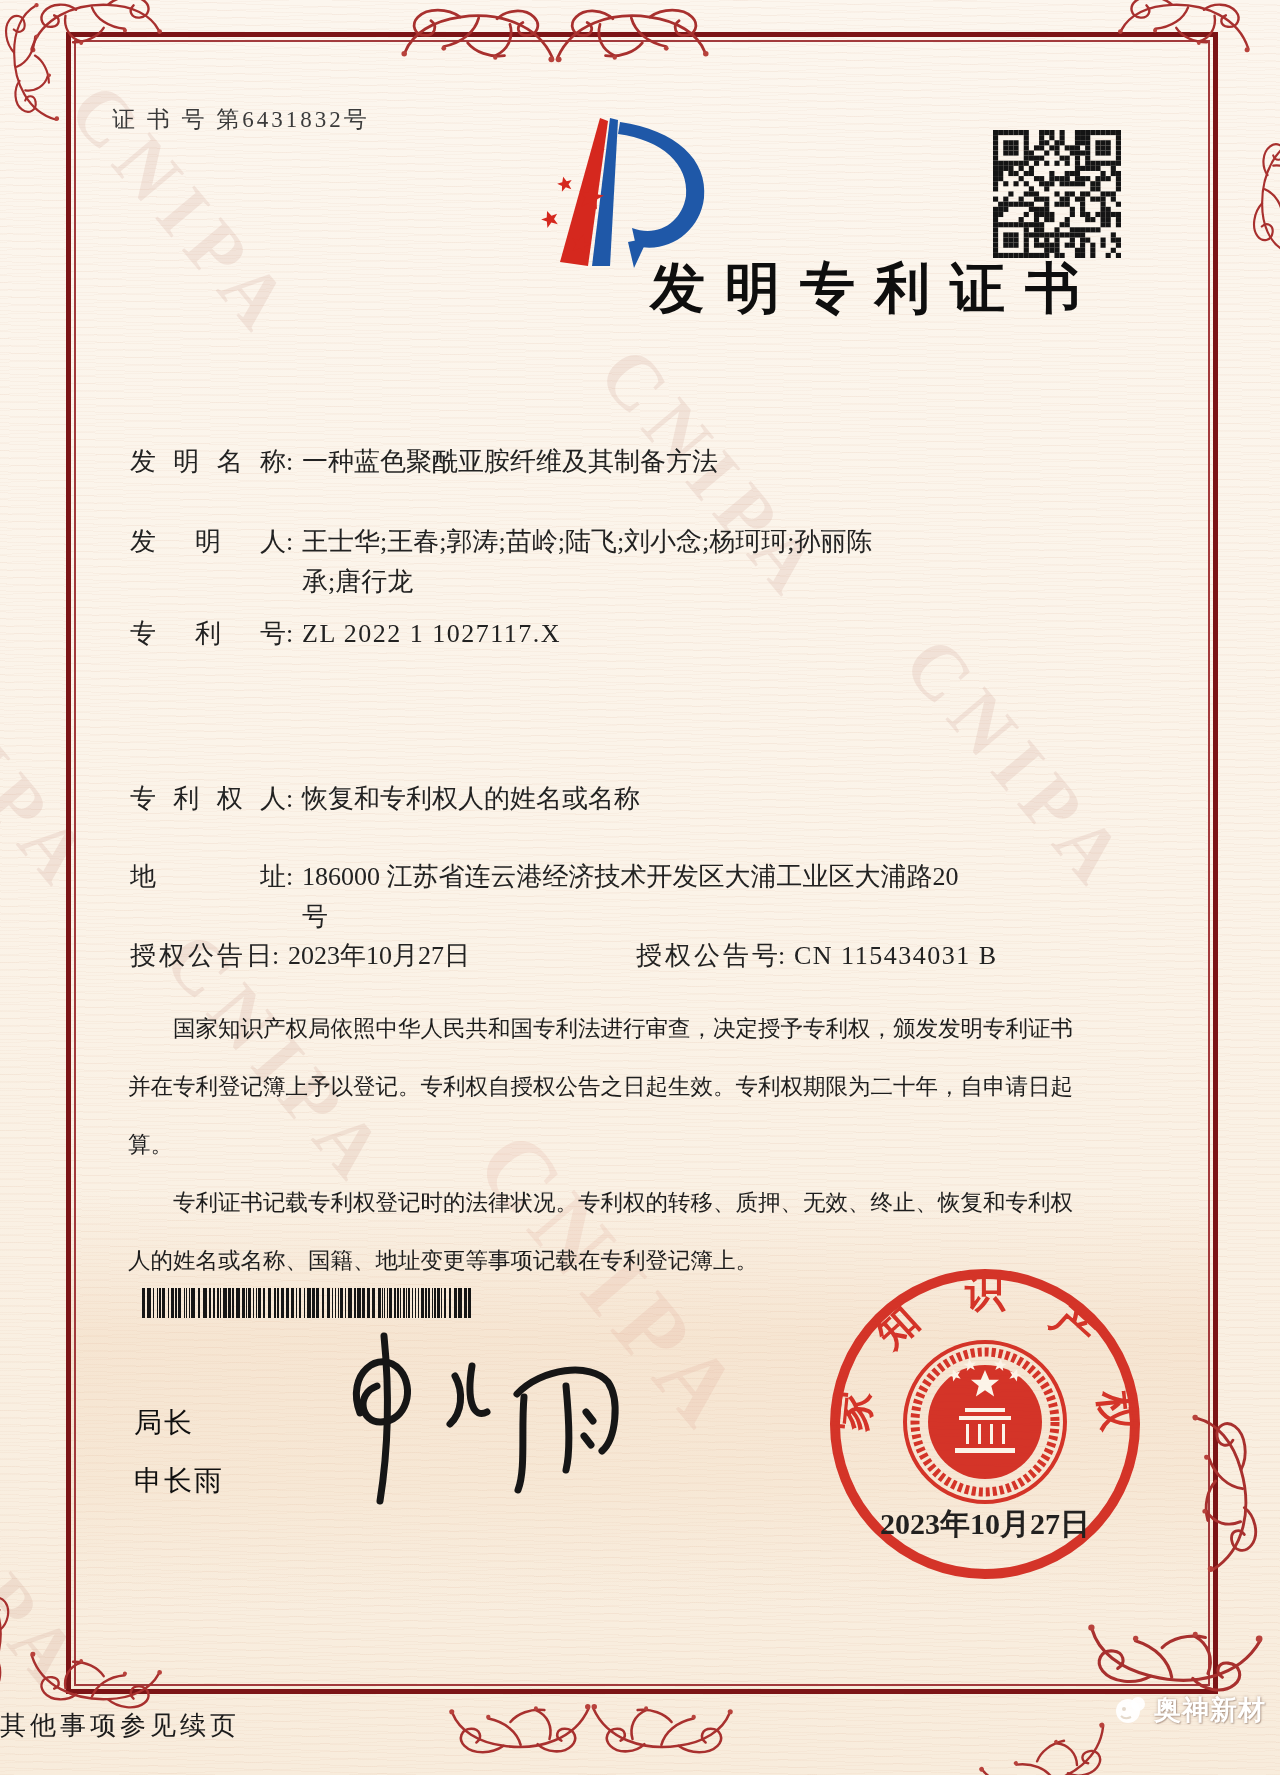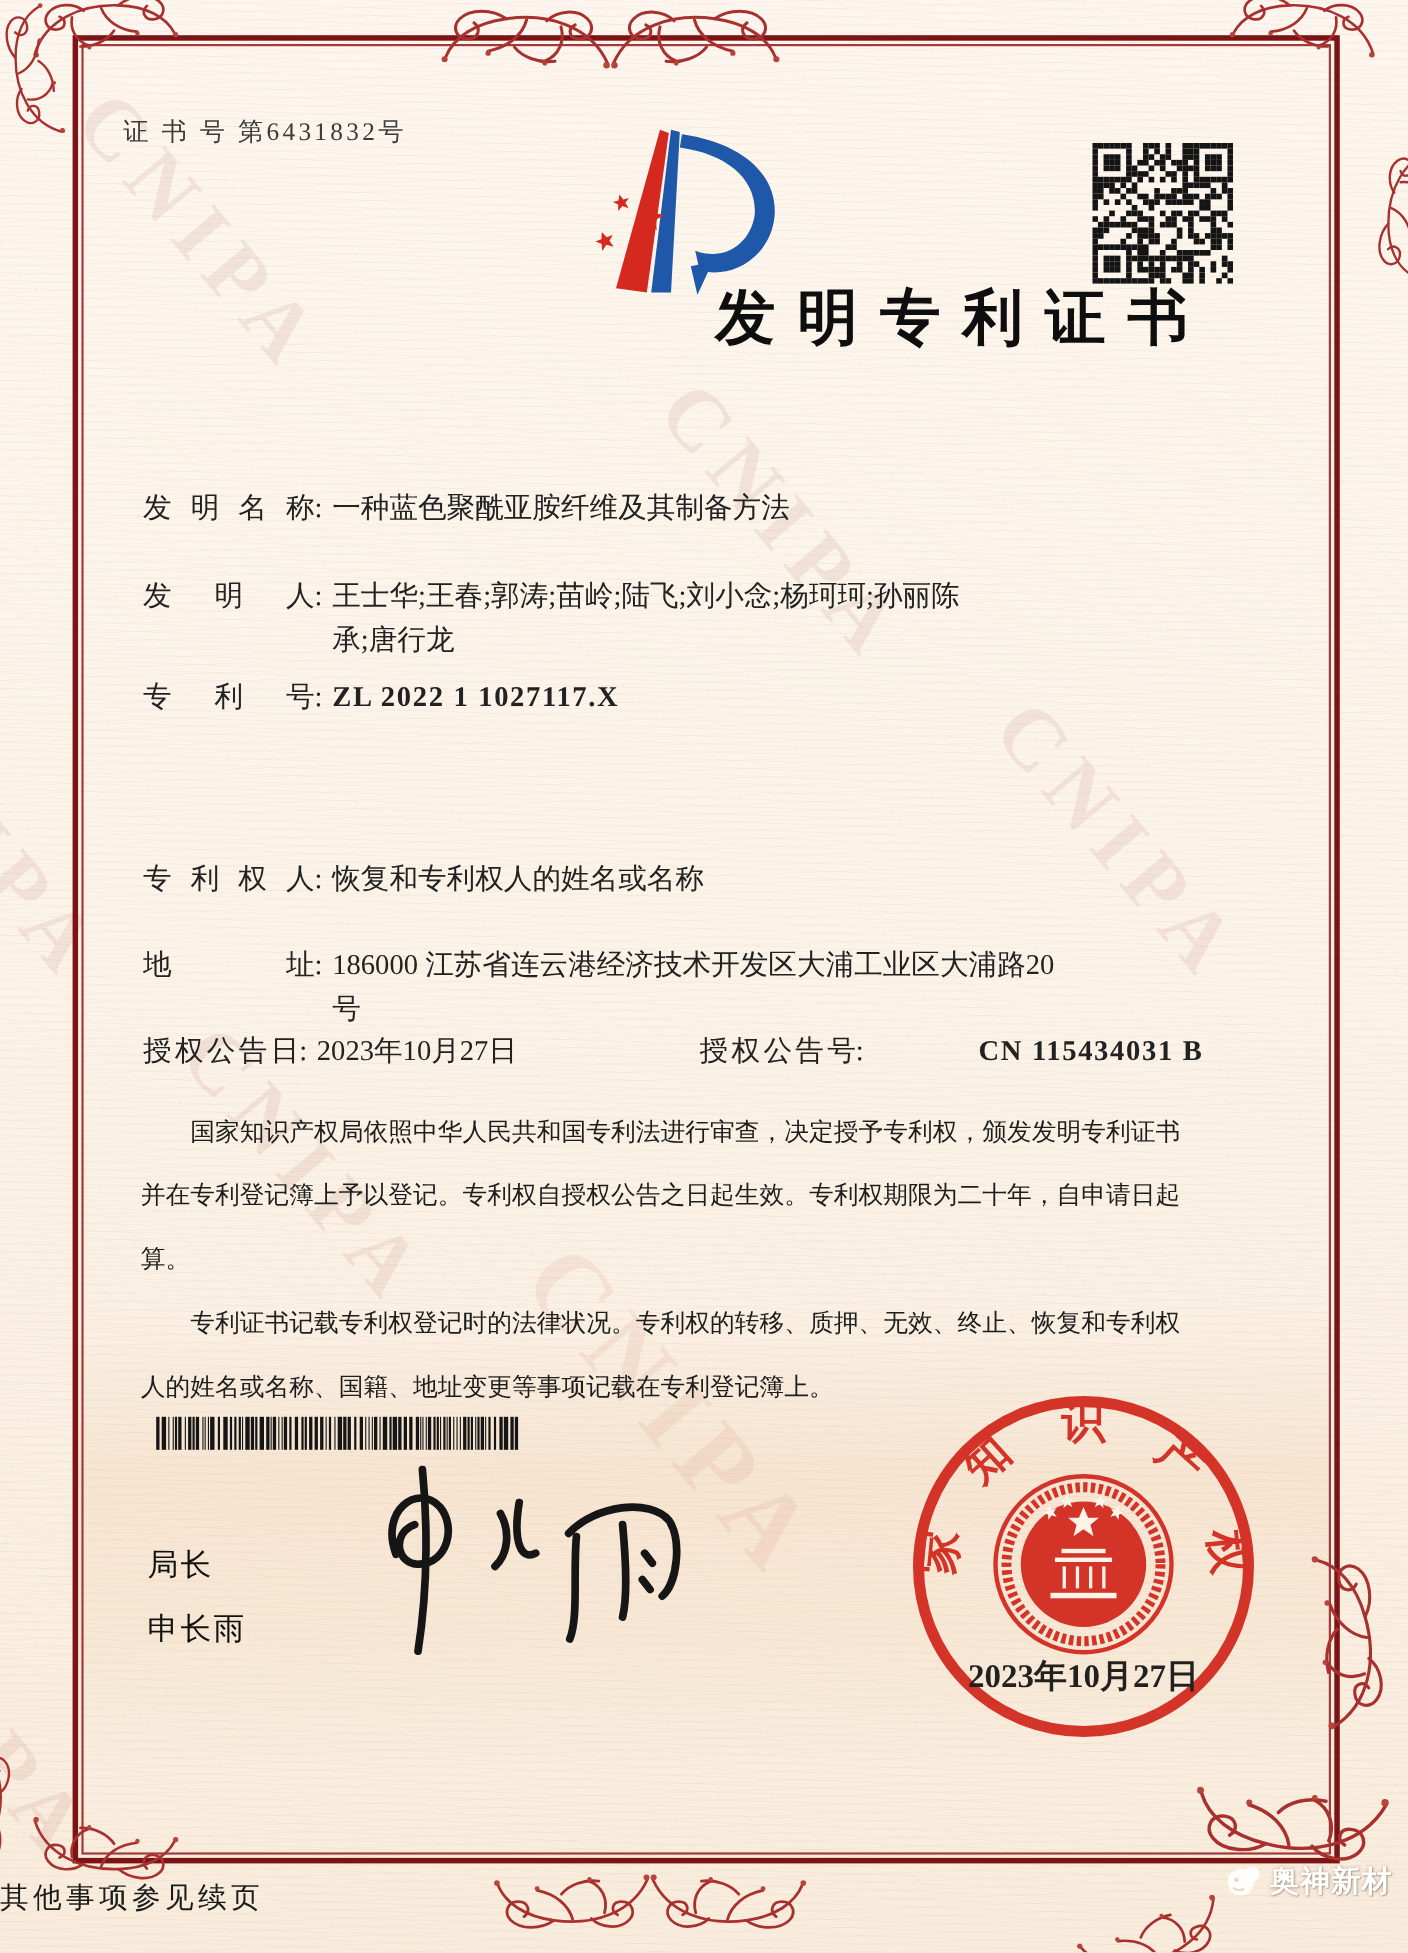--- a/index.html
+++ b/index.html
@@ -22,21 +22,21 @@
   .logo{position:absolute;left:536px;top:112px;}
   .qr{position:absolute;left:993px;top:130px;width:128px;height:128px;}
   .title{position:absolute;left:0;top:252px;width:1100px;text-align:right;
     font-size:55px;font-weight:700;letter-spacing:20px;text-indent:20px;color:#0e0e0e;}
   .field{position:absolute;left:130px;font-size:26px;color:#222;line-height:40px;}
   .flabel{display:inline-block;text-align:justify;text-align-last:justify;vertical-align:top;}
   .w4{width:156px;} .w5{width:142px;}
   .fcolon{display:inline-block;width:16px;vertical-align:top;}
   .fvalue{display:inline-block;width:660px;vertical-align:top;}
   .fvalue.narrow{width:596px;}
-  .fvalue.latin{letter-spacing:1.5px;font-weight:bold;}
+  .fvalue.latin{letter-spacing:1.5px;}
   .paras{position:absolute;left:128px;top:1000px;width:955px;font-size:22.5px;
     line-height:58px;color:#1d1d1d;}
   .paras p{margin:0;text-indent:2em;}
   .barcode{position:absolute;left:142px;top:1288px;width:340px;height:30px;display:flex;align-items:stretch;}
   .barcode span{background:#151515;height:100%;flex:none;}
   .sig-title{position:absolute;left:134px;top:1404px;font-size:28px;color:#101010;
     font-family:"Liberation Sans","DejaVu Sans",sans-serif;letter-spacing:2px;}
   .sig-name{position:absolute;left:134px;top:1462px;font-size:28px;color:#101010;
     font-family:"Liberation Sans","DejaVu Sans",sans-serif;letter-spacing:2px;}
   .signature{position:absolute;left:285px;top:1318px;}
@@ -518,21 +518,21 @@
   <div class="field" style="top:779px;">
     <span class="flabel w4">专利权人</span><span class="fcolon">:</span><span class="fvalue">恢复和专利权人的姓名或名称</span>
   </div>
   <div class="field" style="top:857px;">
     <span class="flabel w4">地址</span><span class="fcolon">:</span><span class="fvalue">186000 江苏省连云港经济技术开发区大浦工业区大浦路20号</span>
   </div>
   <div class="field" style="top:936px;">
     <span class="flabel w5">授权公告日</span><span class="fcolon">:</span><span class="fvalue" style="width:280px;">2023年10月27日</span>
   </div>
   <div class="field" style="top:936px;left:636px;">
-    <span class="flabel w5">授权公告号</span><span class="fcolon">:</span><span class="fvalue latin" style="width:300px;text-align:right;">CN 115434031 B</span>
+    <span class="flabel w5">授权公告号</span><span class="fcolon">:</span><span class="fvalue latin" style="width:300px;">CN 115434031 B</span>
   </div>
 
   <div class="paras">
     <p>国家知识产权局依照中华人民共和国专利法进行审查，决定授予专利权，颁发发明专利证书并在专利登记簿上予以登记。专利权自授权公告之日起生效。专利权期限为二十年，自申请日起算。</p>
     <p>专利证书记载专利权登记时的法律状况。专利权的转移、质押、无效、终止、恢复和专利权人的姓名或名称、国籍、地址变更等事项记载在专利登记簿上。</p>
   </div>
 
   <div class="barcode" id="barcode">
       <span style="width: 3px; margin-right: 2px;"></span>
       <span style="width: 4px; margin-right: 2px;"></span>

